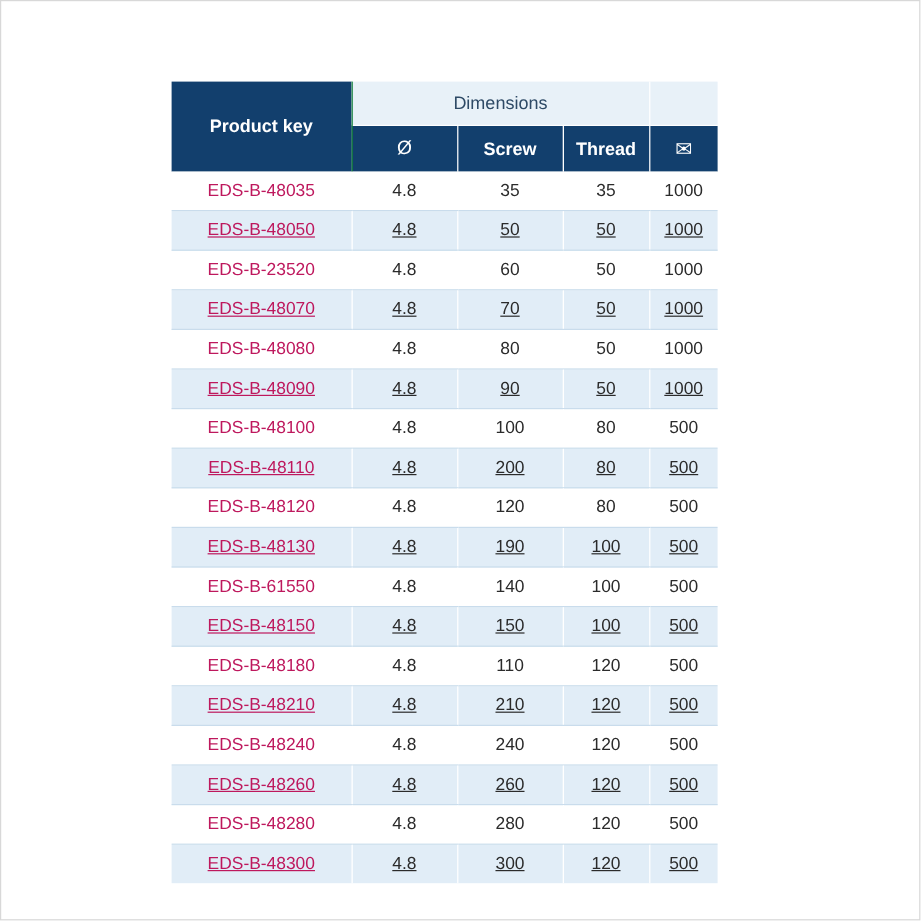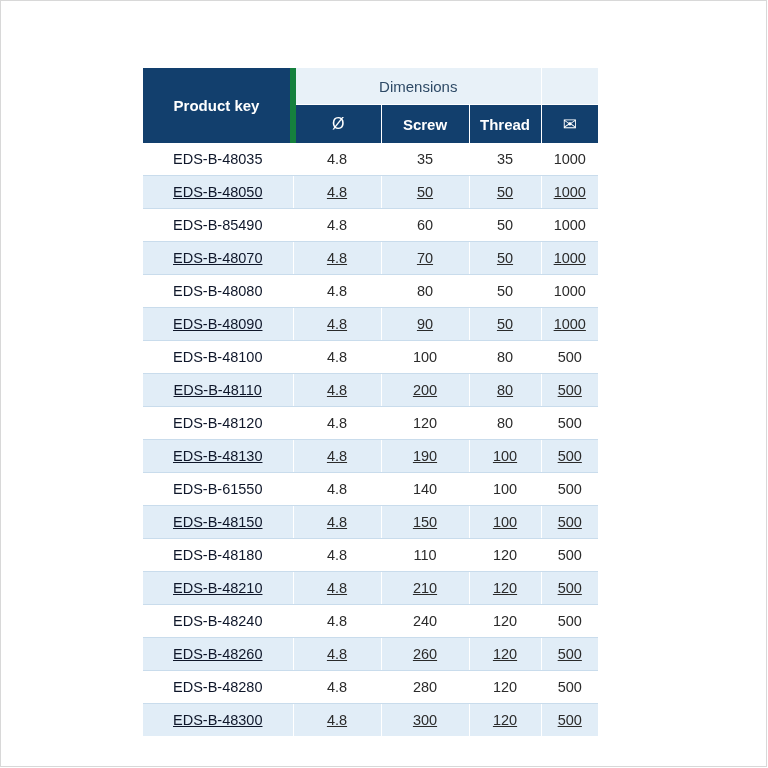--- a/index.html
+++ b/index.html
@@ -54,21 +54,21 @@
     background: #e8f1f8;
     height: 34px;
   }
   .hdr-productkey {
     background: #123f6d;
     color: #ffffff;
     font-size: 15px;
     font-weight: bold;
     text-align: center;
     vertical-align: middle;
-    border-right: 6px solid #15803d;
+    border-right: 1px solid #15803d;
   }
   .hdr-sub {
     background: #123f6d;
     color: #ffffff;
     font-size: 15px;
     font-weight: bold;
     text-align: center;
     height: 36px;
     border-right: 1px solid #ffffff;
     border-top: 1px solid #ffffff;
@@ -81,21 +81,21 @@
   td.cell {
     height: 30px;
     font-size: 14.5px;
     color: #2b2b2b;
     text-align: center;
     vertical-align: middle;
     border-right: 1px solid #ffffff;
   }
   td.cell:last-child { border-right: none; }
   td.cell.key {
-    color: #0f172a;
+    color: #be185d;
   }
   tr.odd td.cell { background: #ffffff; }
   tr.even td.cell { background: #e1edf7; text-decoration: underline; }
   tr.row td.cell { border-bottom: 1px solid #c9dcec; }
   tr.row:last-child td.cell { border-bottom: none; }
 </style>
 </head>
 <body>
 
 <div class="page-border"></div>
@@ -135,21 +135,21 @@
           <td class="cell">1000</td>
         </tr>
         <tr class="row even">
           <td class="cell key">EDS-B-48050</td>
           <td class="cell">4.8</td>
           <td class="cell">50</td>
           <td class="cell">50</td>
           <td class="cell">1000</td>
         </tr>
         <tr class="row odd">
-          <td class="cell key">EDS-B-85490</td>
+          <td class="cell key">EDS-B-23520</td>
           <td class="cell">4.8</td>
           <td class="cell">60</td>
           <td class="cell">50</td>
           <td class="cell">1000</td>
         </tr>
         <tr class="row even">
           <td class="cell key">EDS-B-48070</td>
           <td class="cell">4.8</td>
           <td class="cell">70</td>
           <td class="cell">50</td>

